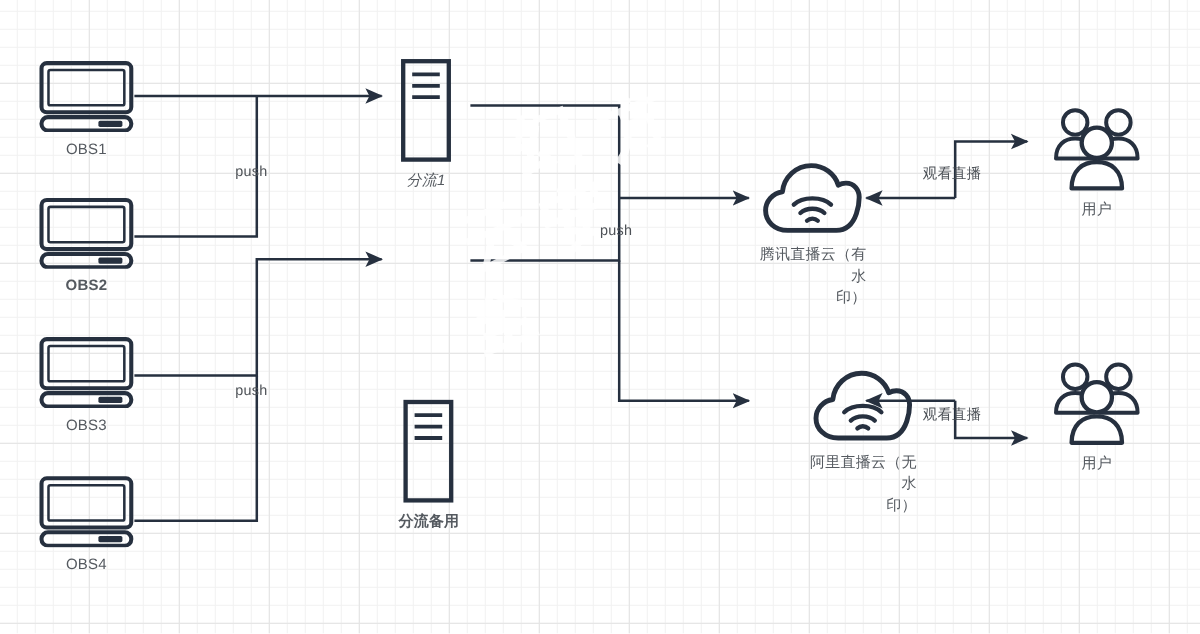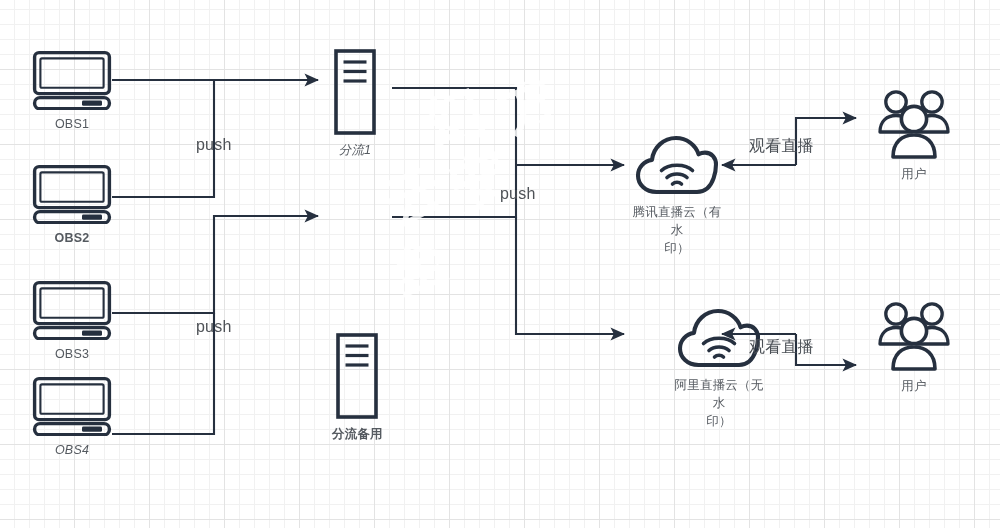--- a/index.html
+++ b/index.html
@@ -39,34 +39,34 @@
     align-items: center;
   }
   .node-icon {
     display: block;
     line-height: 0;
   }
   .node-label {
     margin-top: 5px;
     font-size: 12.5px;
     color: #555a60;
-    text-align: center;
+    text-align: right;
     line-height: 1.45;
     white-space: pre-line;
     letter-spacing: .2px;
   }
   .edge-label {
     position: absolute;
-    font-size: 16px;
+    font-size: 12px;
     color: #4e5257;
     background: transparent;
     white-space: nowrap;
     letter-spacing: .2px;
   }
-  .edge-label.cn { color: #4a4f55; }
+  .edge-label.cn { color: #4a4f55; padding-left: 20px; }
   .watermark {
     position: absolute;
     pointer-events: none;
     color: #ffffff;
     opacity: .85;
     font-size: 58px;
     font-weight: bold;
     letter-spacing: 4px;
     user-select: none;
   }
@@ -146,21 +146,21 @@
       <svg width="80" height="60" viewBox="0 0 80 60" xmlns="http://www.w3.org/2000/svg">
         <rect x="2.6" y="2.6" width="74.8" height="41" rx="4.4" fill="none" stroke="#26303f" stroke-width="3.4"></rect>
         <rect x="8.4" y="8.4" width="63.2" height="29.4" rx="1.6" fill="none" stroke="#26303f" stroke-width="2.1"></rect>
         <rect x="2.6" y="47.6" width="74.8" height="11.2" rx="5.4" fill="none" stroke="#26303f" stroke-width="3.4"></rect>
         <rect x="50" y="50.6" width="20" height="5.2" rx="1.4" fill="#26303f"></rect>
       </svg>
     </span>
     <span class="node-label">OBS3</span>
   </div>
 
-  <div class="node" style="left:32px;top:376px;font-style:italic;">
+  <div class="node" style="left:32px;top:396px;">
     <span class="node-icon">
       <svg width="80" height="60" viewBox="0 0 80 60" xmlns="http://www.w3.org/2000/svg">
         <rect x="2.6" y="2.6" width="74.8" height="41" rx="4.4" fill="none" stroke="#26303f" stroke-width="3.4"></rect>
         <rect x="8.4" y="8.4" width="63.2" height="29.4" rx="1.6" fill="none" stroke="#26303f" stroke-width="2.1"></rect>
         <rect x="2.6" y="47.6" width="74.8" height="11.2" rx="5.4" fill="none" stroke="#26303f" stroke-width="3.4"></rect>
         <rect x="50" y="50.6" width="20" height="5.2" rx="1.4" fill="#26303f"></rect>
       </svg>
     </span>
     <span class="node-label">OBS4</span>
   </div>

